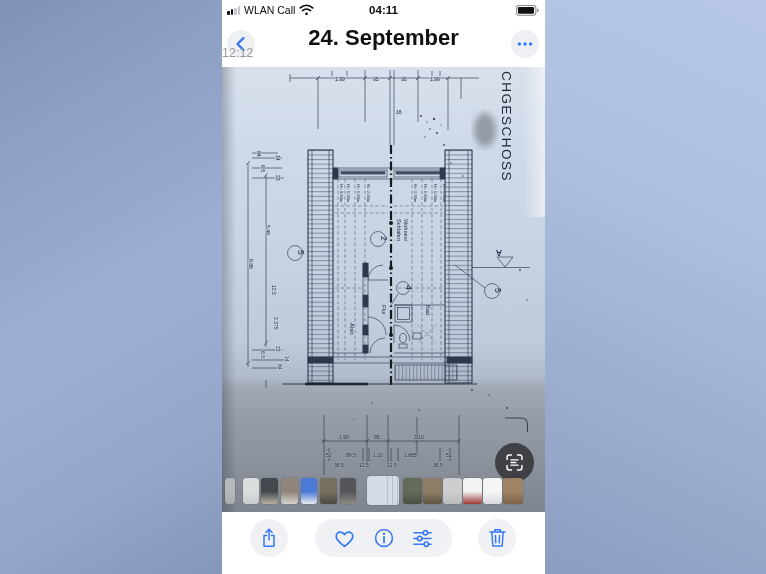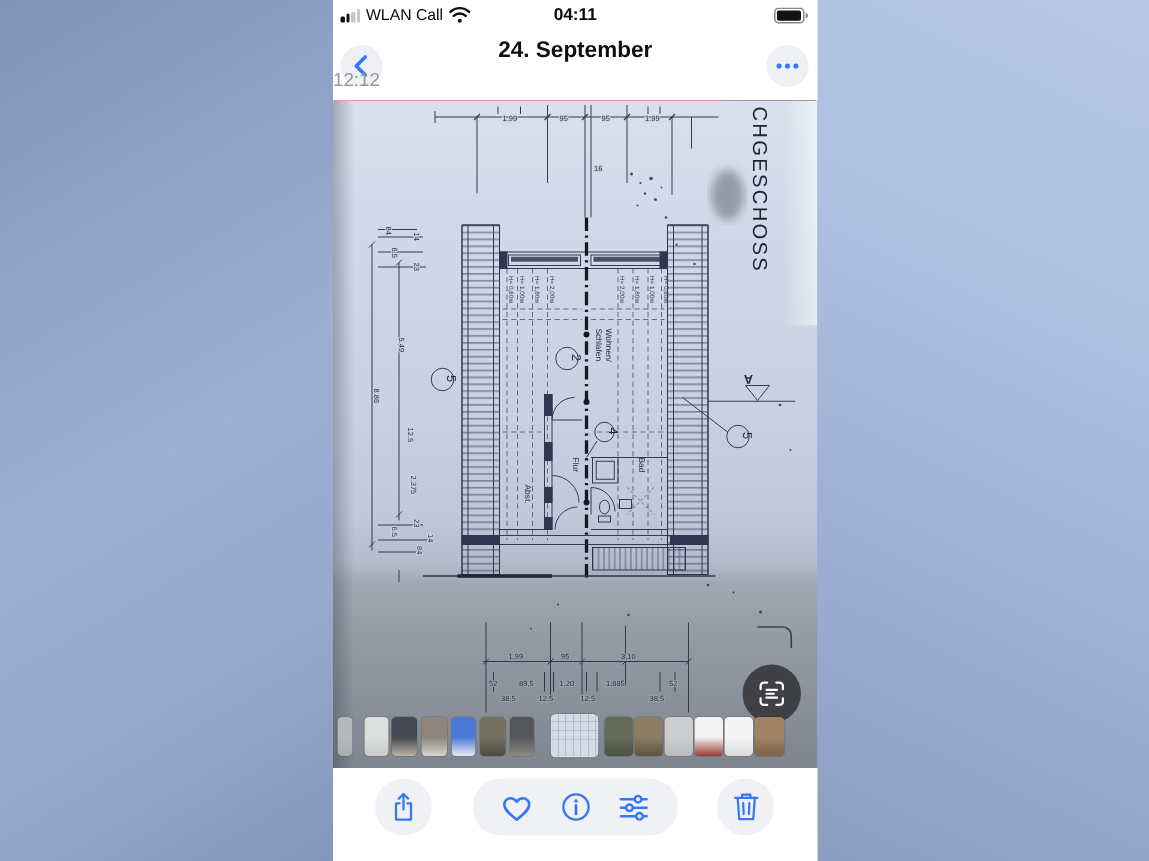--- a/index.html
+++ b/index.html
@@ -22,21 +22,21 @@
            font-size:11.5px;font-weight:700;color:#0a0a0a;}
   .battery{position:absolute;right:6px;top:5px;width:23px;height:11px;}
 
   
   .navbar{position:absolute;top:22px;left:0;width:323px;height:45px;background:#fff;}
   .circle-btn{position:absolute;width:28px;height:28px;border-radius:50%;background:#eef0f4;
               display:flex;align-items:center;justify-content:center;cursor:pointer;}
   .nav-back{left:5px;top:8px;}
   .nav-more{left:289px;top:8px;}
   .nav-title{position:absolute;left:0;right:0;top:3px;text-align:center;
-             font-size:15px;font-weight:700;color:#101014;}
+             font-size:22px;font-weight:700;color:#101014;}
   .nav-sub{position:absolute;left:0;right:0;top:24px;text-align:left;
            font-size:12.5px;font-weight:500;color:#97979c;}
 
   
   .photo{position:absolute;top:67px;left:0;width:323px;height:445px;overflow:hidden;}
   .photo svg{display:block;}
 
   
   .thumb{position:absolute;top:478px;height:26px;border-radius:3px;box-shadow:0 0 0 .5px rgba(0,0,0,.15);}
   .thumb.current{top:476px;height:29px;border-radius:3.5px;

